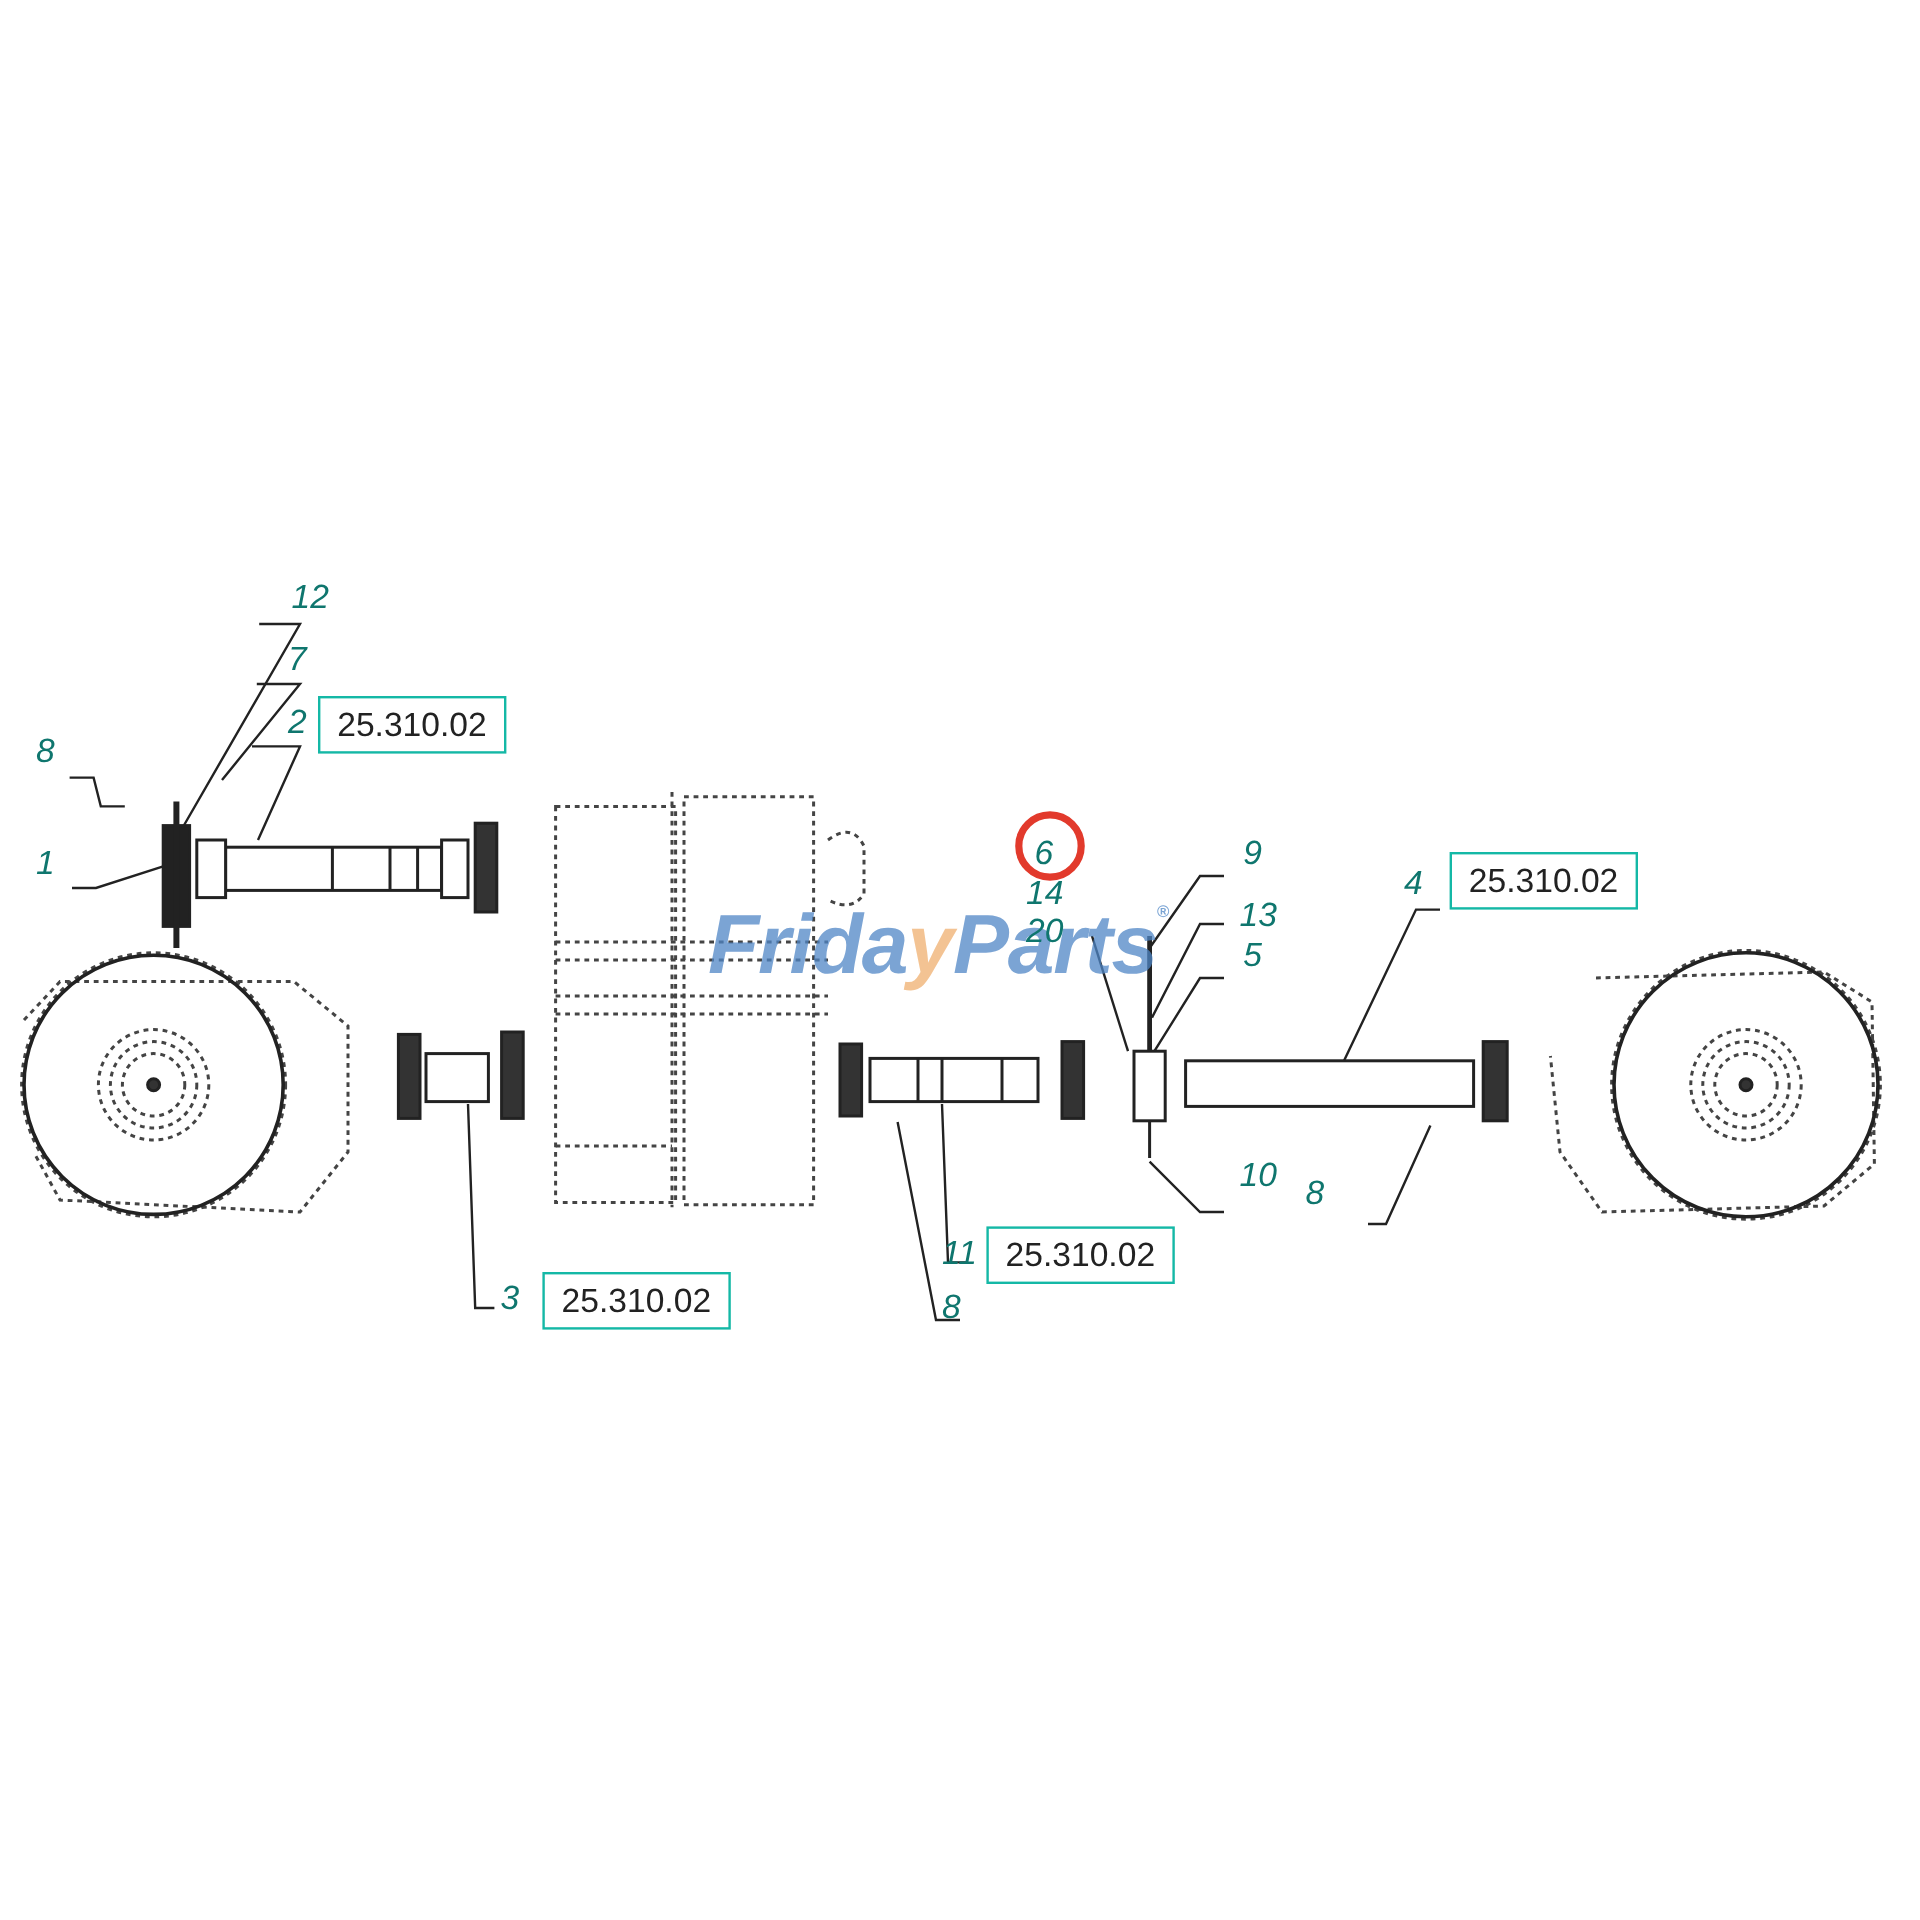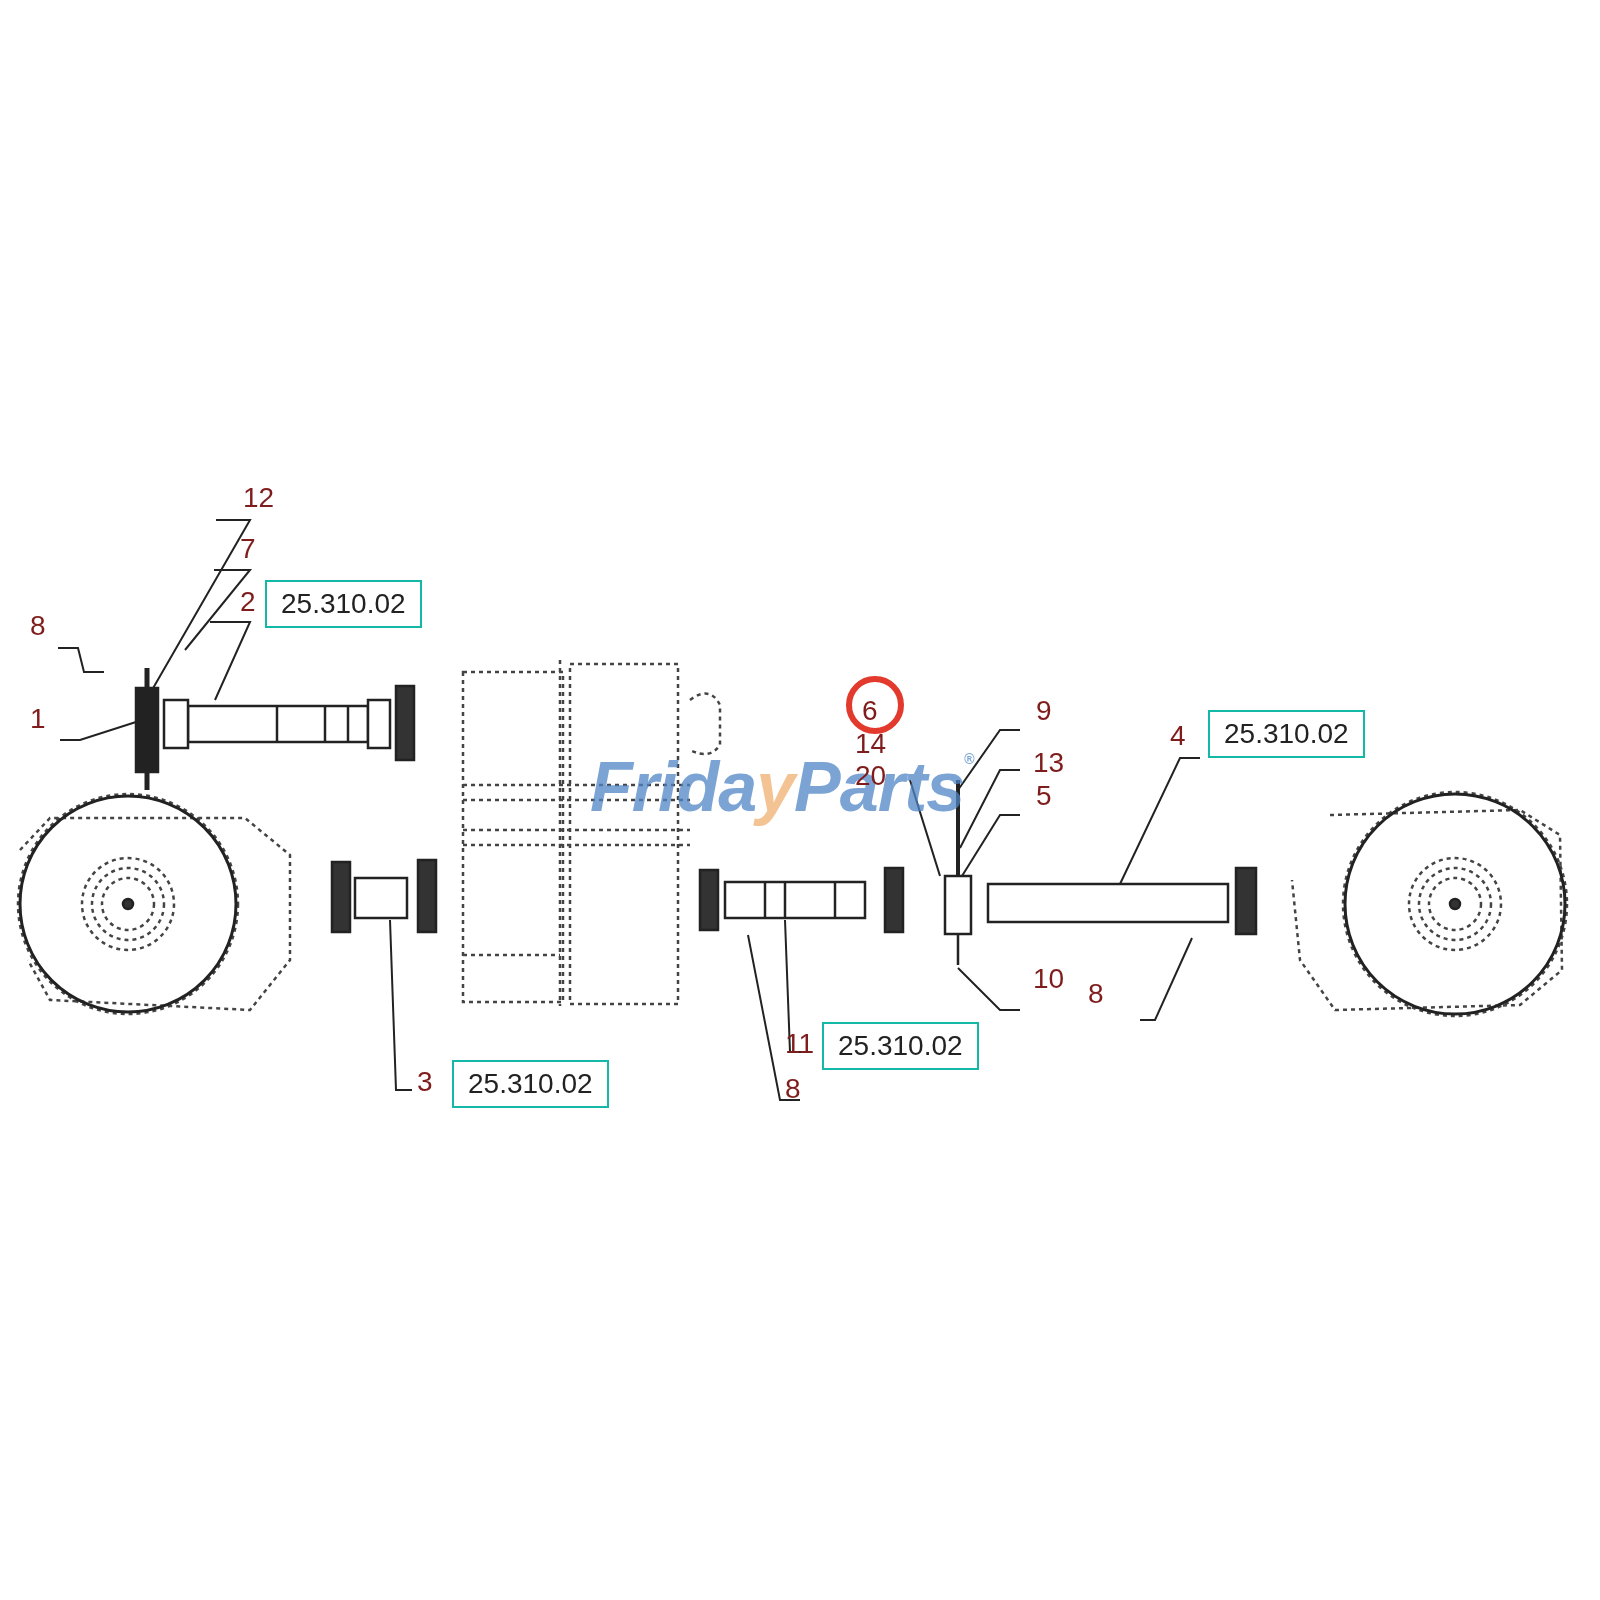--- a/index.html
+++ b/index.html
@@ -1,18 +1,18 @@
 <!DOCTYPE html>
 <html><head>
 <meta charset="utf-8">
 <style>
   html,body{margin:0;padding:0;background:#ffffff;}
   body{width:1600px;height:1600px;position:relative;overflow:hidden;font-family:"Liberation Sans",sans-serif;}
   #stage{position:absolute;left:0;top:0;width:1600px;height:1600px;}
-  .callout{position:absolute;font-family:"Liberation Sans",sans-serif;font-size:28px;color:#7f1d1d;line-height:1;}
+  .callout{position:absolute;font-family:"Liberation Sans",sans-serif;font-size:28px;color:#0f766e;line-height:1;font-style:italic;}
   .ref-box{position:absolute;border:2px solid #14b8a6;background:#fff;font-size:28px;color:#222;line-height:1;padding:8px 14px;font-family:"Liberation Sans",sans-serif;}
   .watermark{position:absolute;left:590px;top:752px;font-family:"Liberation Sans",sans-serif;font-weight:bold;font-style:italic;font-size:70px;letter-spacing:-1px;color:#4f86c6;opacity:0.75;line-height:1;}
   .watermark .reg{font-size:14px;vertical-align:top;font-style:normal;}
   .highlight{position:absolute;left:846px;top:676px;width:58px;height:58px;border:6px solid #e23a2c;border-radius:50%;box-sizing:border-box;}
 </style>
 </head>
 <body>
 
 <div id="stage">
   <svg width="1600" height="1600" viewBox="0 0 1600 1600" style="position:absolute;left:0;top:0;">

